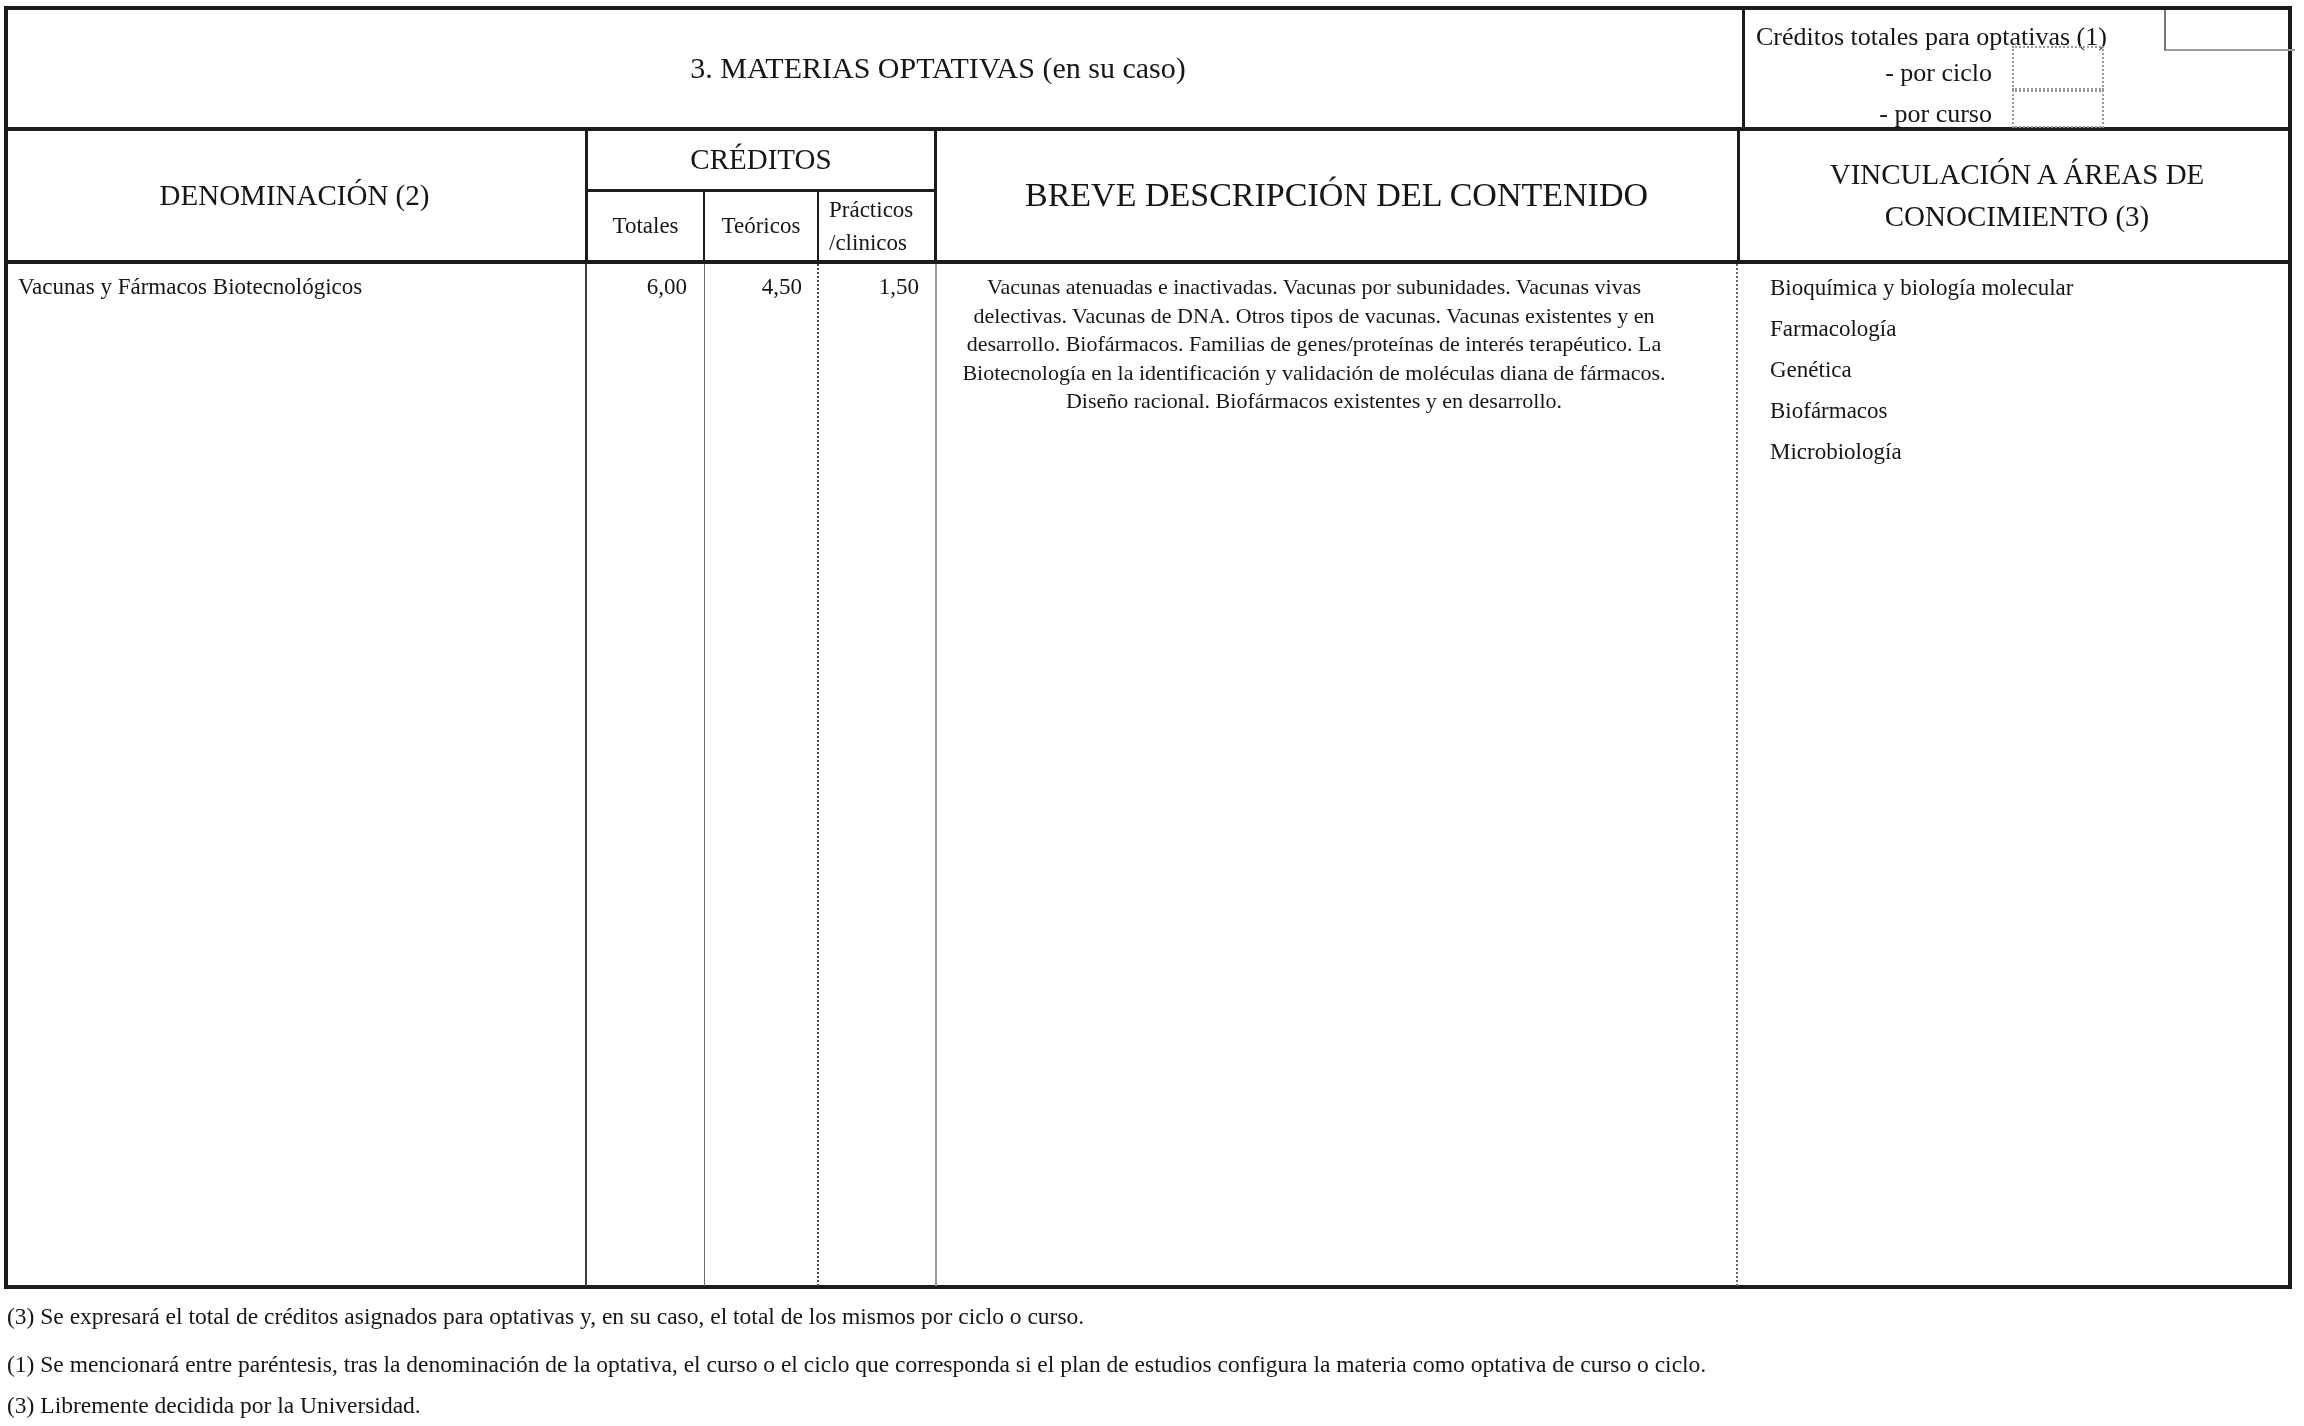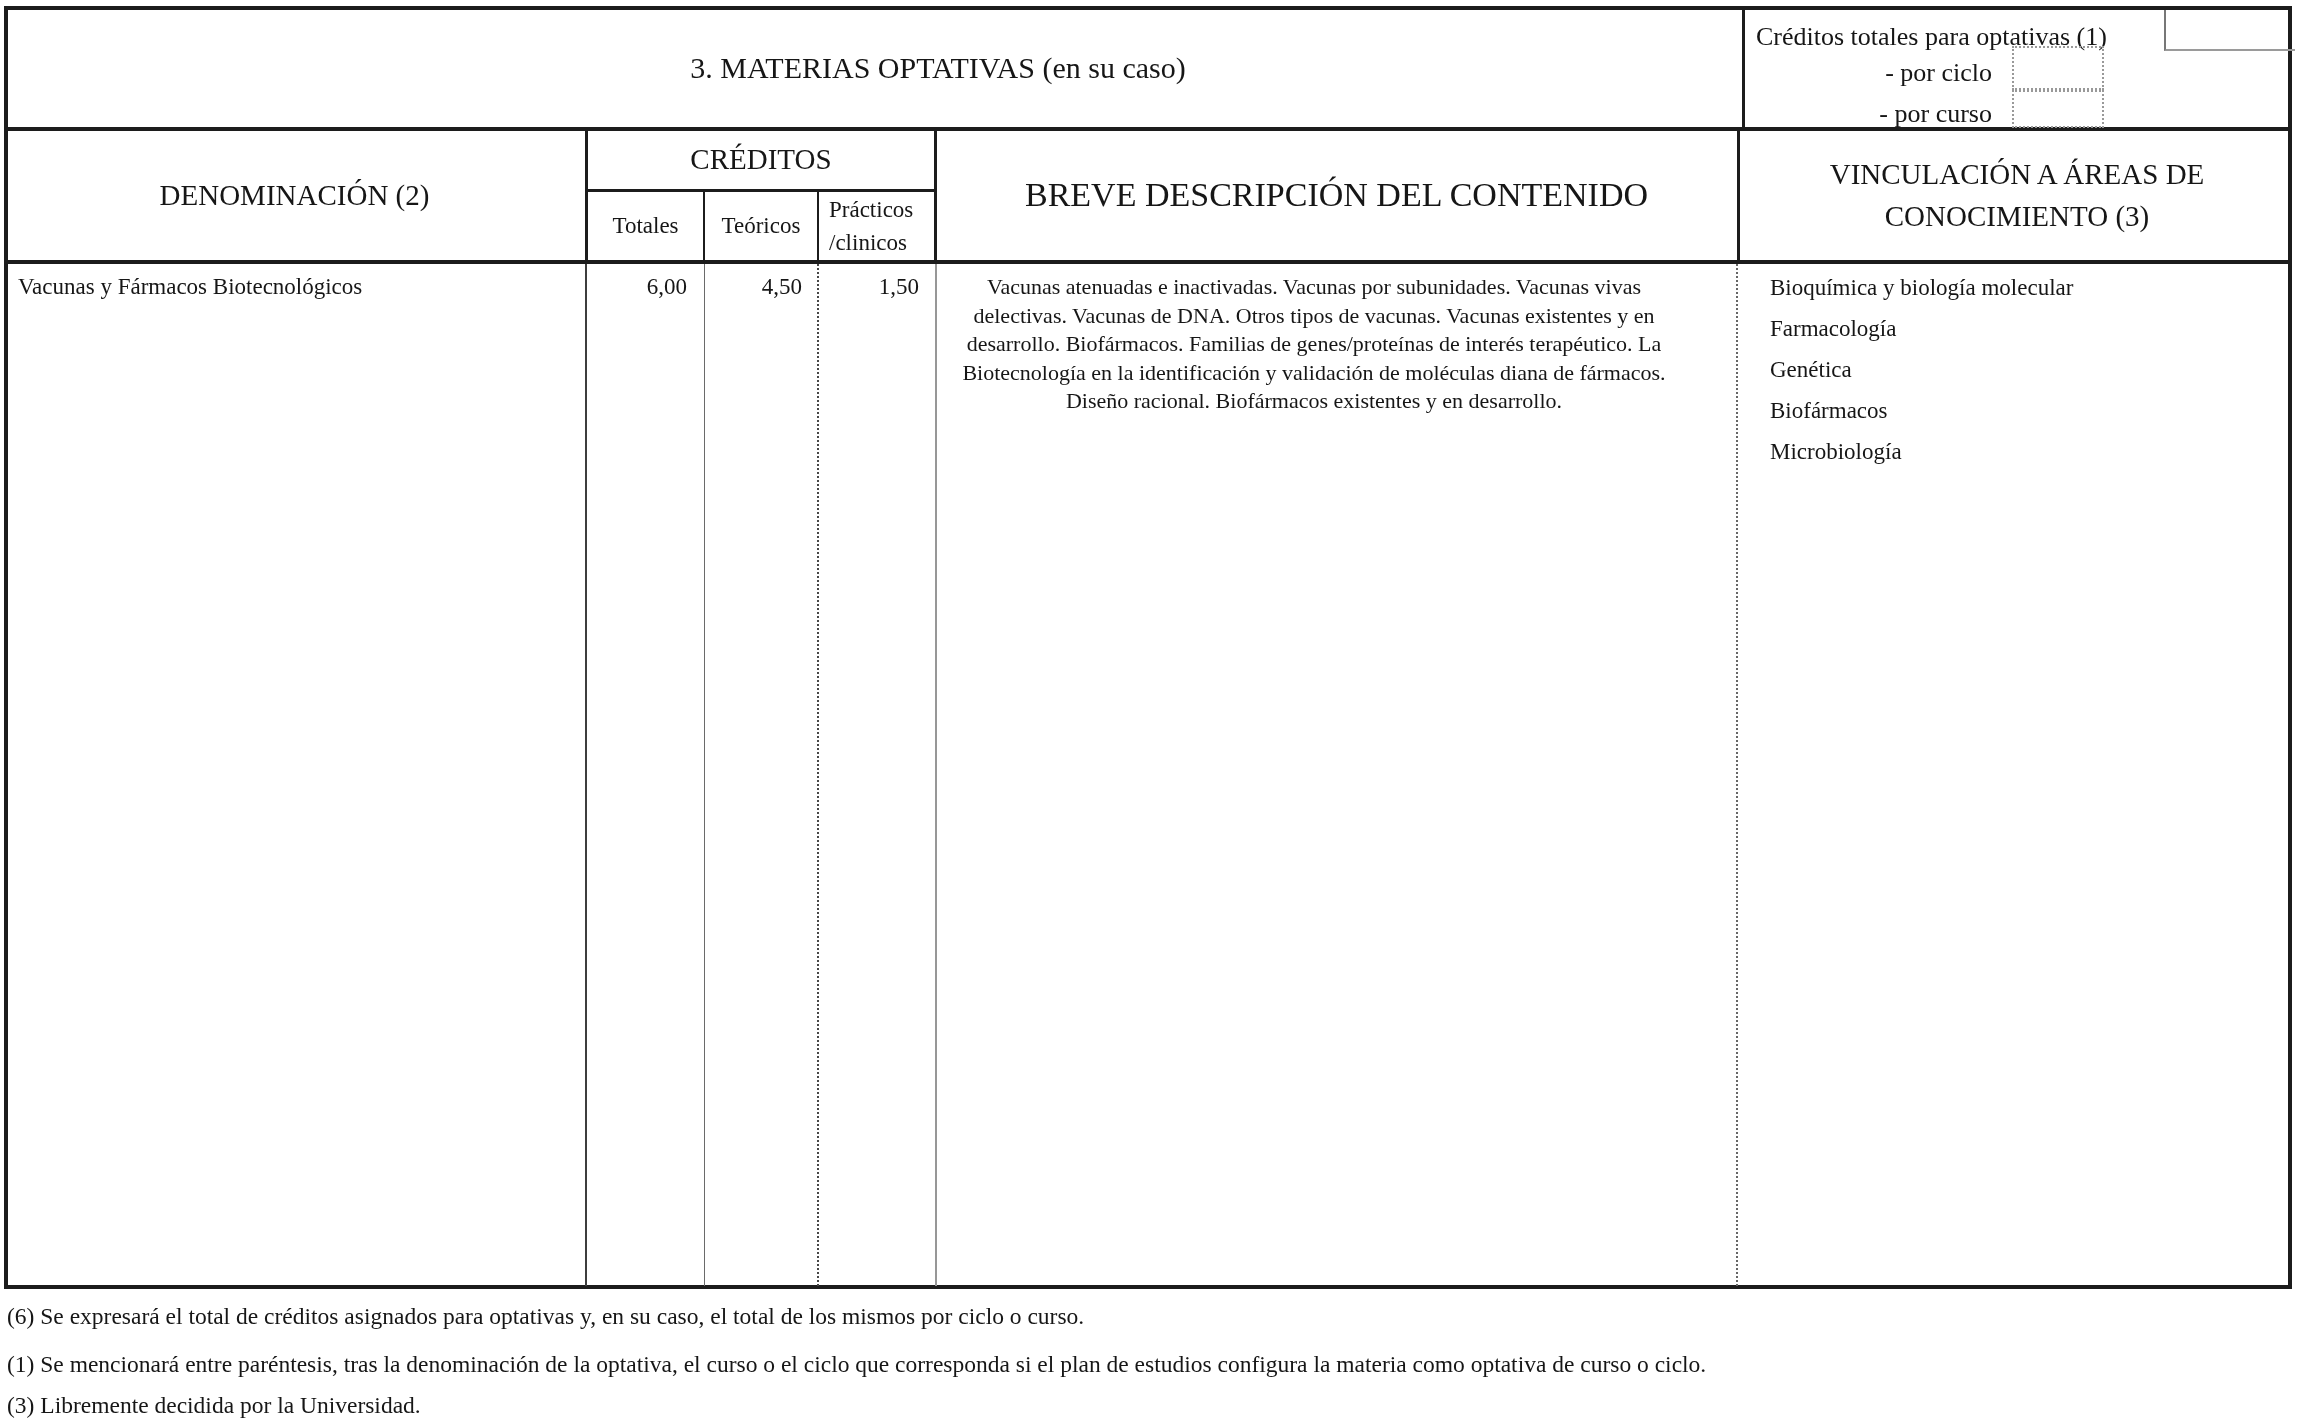--- a/index.html
+++ b/index.html
@@ -133,17 +133,17 @@
   <div class="abs numcell num-practicos">1,50</div>
   <div class="abs cell-descripcion">Vacunas atenuadas e inactivadas. Vacunas por subunidades. Vacunas vivas delectivas. Vacunas de DNA. Otros tipos de vacunas. Vacunas existentes y en desarrollo. Biofármacos. Familias de genes/proteínas de interés terapéutico. La Biotecnología en la identificación y validación de moléculas diana de fármacos. Diseño racional. Biofármacos existentes y en desarrollo.</div>
   <div class="abs cell-areas">
     <div class="area-item">Bioquímica y biología molecular</div>
     <div class="area-item">Farmacología</div>
     <div class="area-item">Genética</div>
     <div class="area-item">Biofármacos</div>
     <div class="area-item">Microbiología</div>
   </div>
 
-  <div class="abs footnote fn1">(6) Se expresará el total de créditos asignados para optativas y, en su caso, el total de los mismos por ciclo o curso.</div>
+  <div class="abs footnote fn1">(3) Se expresará el total de créditos asignados para optativas y, en su caso, el total de los mismos por ciclo o curso.</div>
   <div class="abs footnote fn2">(1) Se mencionará entre paréntesis, tras la denominación de la optativa, el curso o el ciclo que corresponda si el plan de estudios configura la materia como optativa de curso o ciclo.</div>
   <div class="abs footnote fn3">(3) Libremente decidida por la Universidad.</div>
 
 </div>
 
 </body></html>

